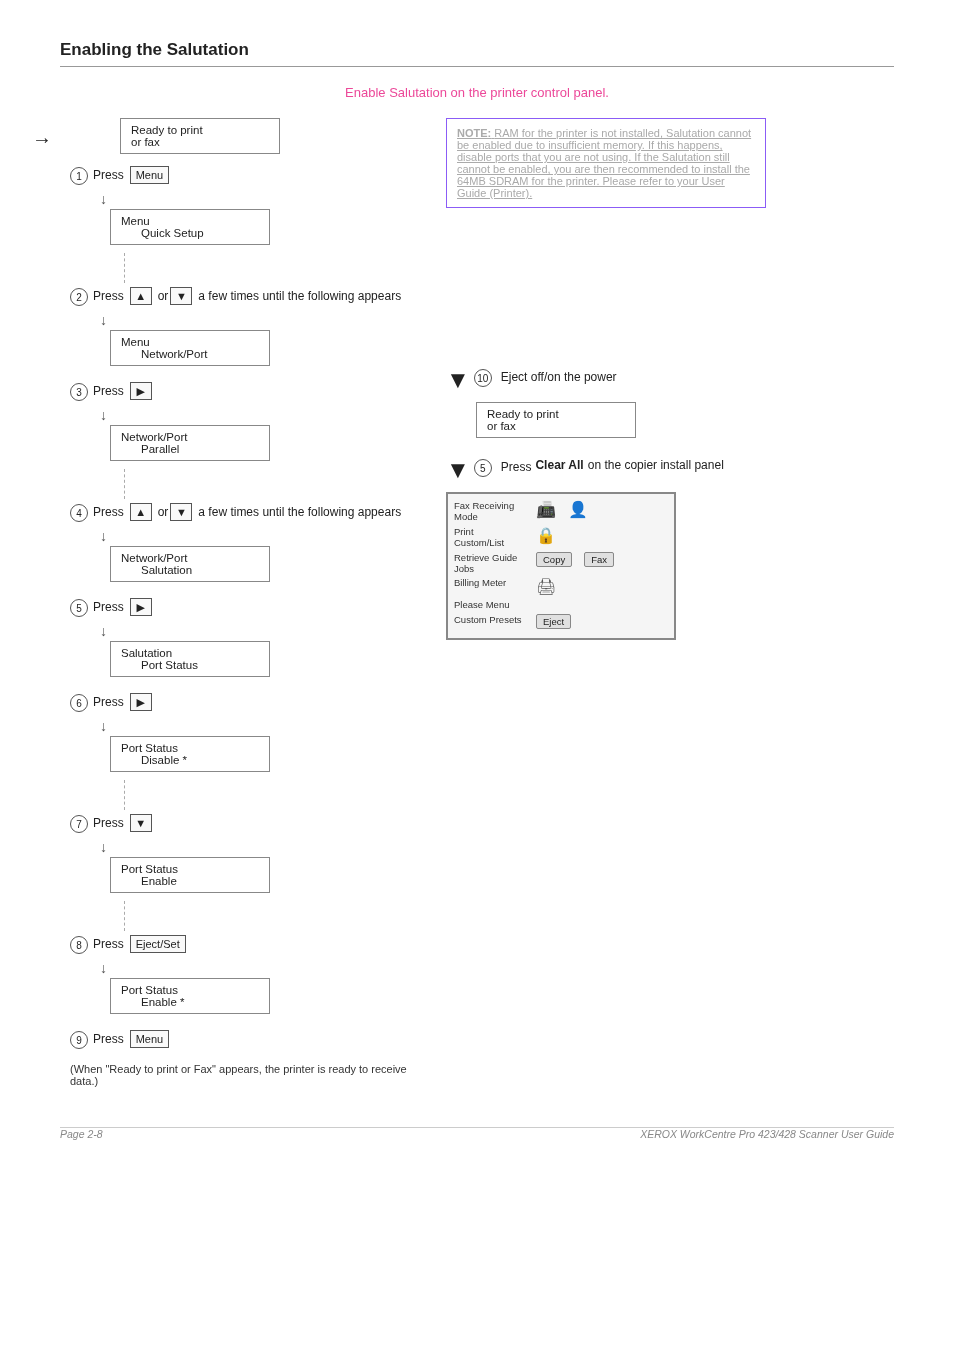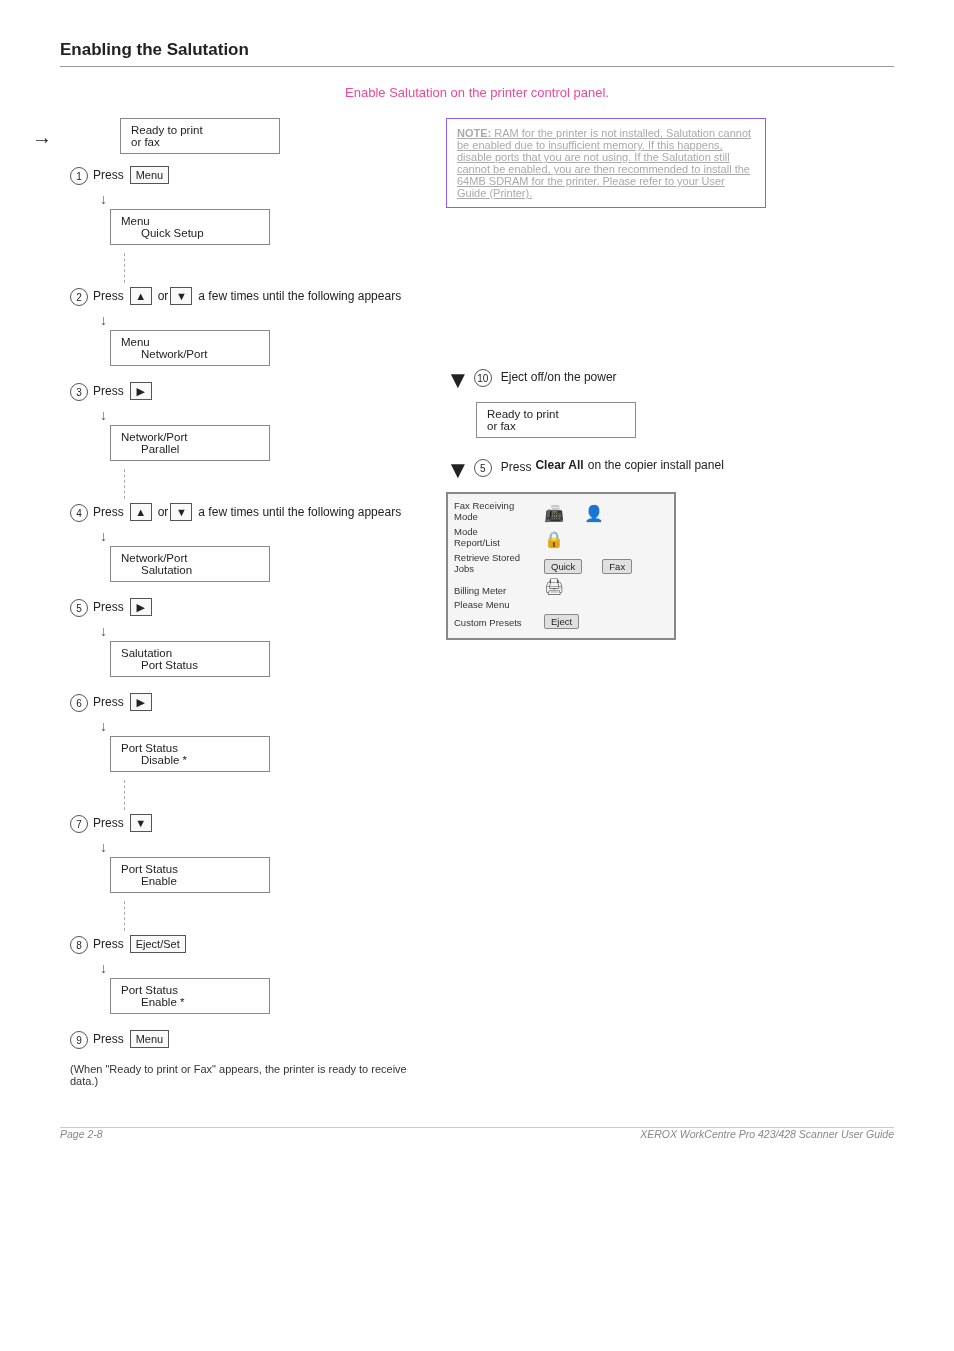--- a/index.html
+++ b/index.html
@@ -135,23 +135,23 @@
     .copier-panel-img {
       border: 2px solid #888;
       padding: 6px;
       margin-top: 8px;
       width: 230px;
       font-size: 10px;
       background: #f5f5f5;
     }
     .panel-row {
       display: flex;
-      align-items: flex-end;
+      align-items: flex-start;
       margin-bottom: 3px;
-      gap: 20px;
+      gap: 12px;
     }
     .panel-label {
       font-size: 9.5px;
       width: 70px;
       flex-shrink: 0;
       line-height: 1.2;
       color: #333;
     }
     .panel-icon {
       font-size: 16px;
@@ -355,26 +355,26 @@
       </div>
     </div>
 
     <div class="copier-panel-img">
       <div class="panel-row">
         <span class="panel-label">Fax Receiving Mode</span>
         <span class="panel-icon">📠</span>
         <span class="panel-icon">👤</span>
       </div>
       <div class="panel-row">
-        <span class="panel-label">Mode Report/List</span>
+        <span class="panel-label">Print Custom/List</span>
         <span class="panel-icon">🔒</span>
       </div>
       <div class="panel-row">
-        <span class="panel-label">Retrieve Stored Jobs</span>
-        <span class="panel-btn">Quick</span>
+        <span class="panel-label">Retrieve Guide Jobs</span>
+        <span class="panel-btn">Copy</span>
         <span class="panel-btn">Fax</span>
       </div>
       <div class="panel-row">
         <span class="panel-label">Billing Meter</span>
         <span class="panel-icon">🖨</span>
       </div>
       <div class="panel-row">
         <span class="panel-label">Please Menu</span>
       </div>
       <div class="panel-row">

